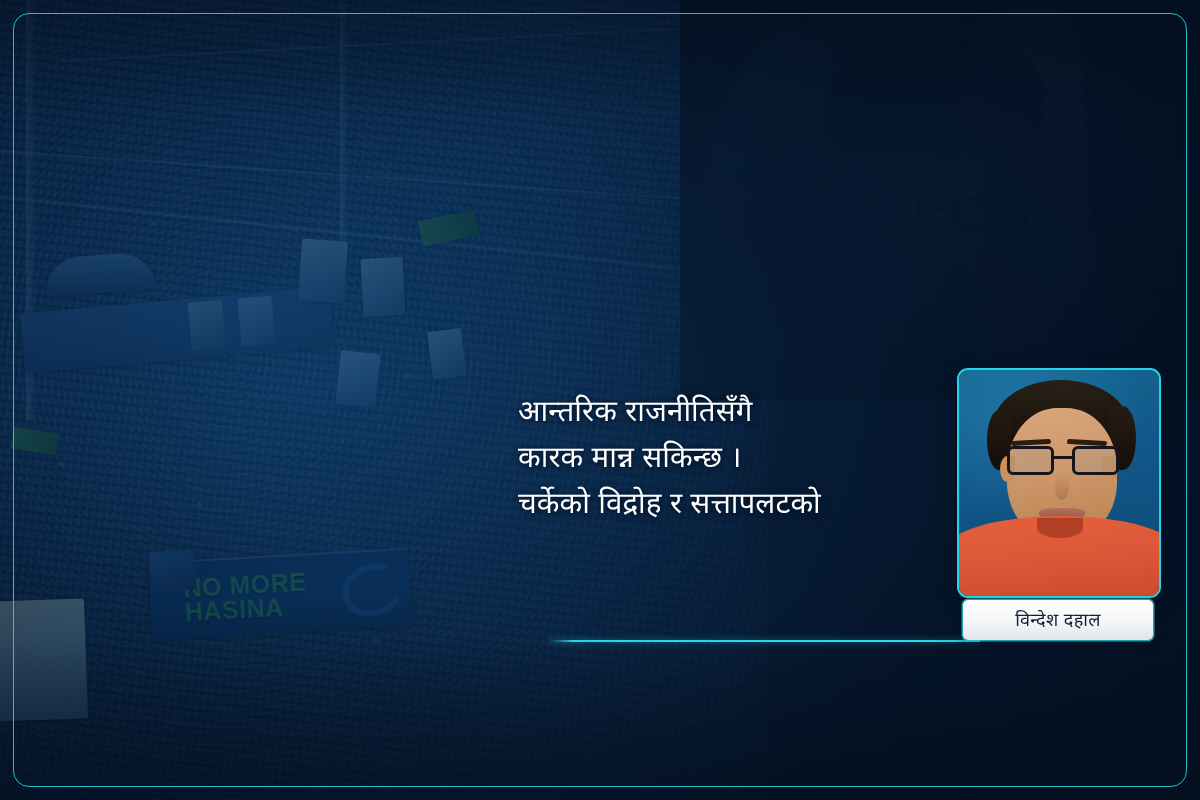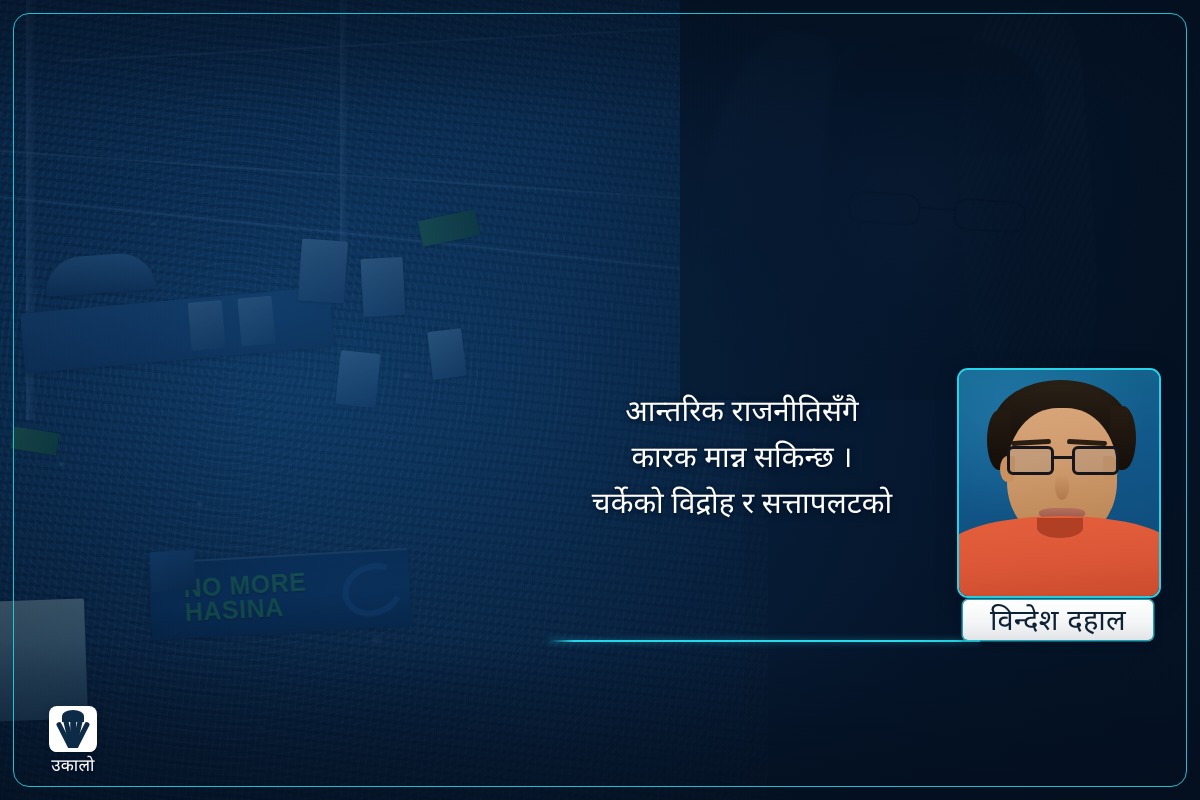--- a/index.html
+++ b/index.html
@@ -201,22 +201,22 @@
   
   .frame{
     position:absolute; left:13px; top:13px; right:13px; bottom:13px;
     border:1px solid #1fd8e8; border-radius:16px;
     opacity:.88; pointer-events:none;
   }
 
   
   .quote{
     position:absolute; left:518px; top:388px; width:448px;
-    text-align:center;
-    font-family:Liberation Serif, serif;
+    text-align:left;
+    font-family:Liberation Sans, sans-serif;
   }
   .quote .q-line{
     display:block;
     color:#ffffff;
     font-size:29.5px;
     line-height:46px;
     letter-spacing:.1px;
     text-shadow:0 2px 7px rgba(0,16,36,.92), 0 0 2px rgba(0,20,45,.85);
     white-space:nowrap;
   }
@@ -296,21 +296,21 @@
   }
 
   .author-name{
     position:absolute; left:963px; top:600px; width:190px; height:40px;
     background:linear-gradient(180deg,#ffffff 0%,#f4f5f6 55%,#e2e5e8 100%);
     border-radius:5px;
     box-shadow:0 0 0 1.5px rgba(40,212,232,.75), 0 3px 10px rgba(0,14,32,.45);
     display:flex; align-items:center; justify-content:center;
   }
   .author-name span{
-    color:#0d2235; font-size:29px; line-height:1;
+    color:#0d2235; font-size:18px; line-height:1;
     font-family:"Liberation Sans", sans-serif;
     letter-spacing:.3px;
   }
 
   
   .logo{ position:absolute; left:36px; top:706px; width:74px; height:72px;
     display:flex; flex-direction:column; align-items:center; }
   .logo-mark{
     width:48px; height:46px; border-radius:8px;
     background:#ffffff; position:relative; overflow:hidden;
@@ -421,26 +421,14 @@
     <div class="ap-lip"></div>
     <div class="ap-chin"></div>
     <div class="ap-neck"></div>
     <div class="ap-shirt"></div>
   </div>
 
   <div class="author-name">
     <span>विन्देश दहाल</span>
   </div>
 
-  <div class="logo">
-    <div class="logo-mark">
-      <span class="lm-s lm-1"></span>
-      <span class="lm-s lm-2"></span>
-      <span class="lm-s lm-3"></span>
-      <span class="lm-s lm-4"></span>
-      <span class="lm-s lm-5"></span>
-      <span class="lm-cap"></span>
-      <span class="lm-foot"></span>
-    </div>
-    <div class="logo-text">उकालो</div>
-  </div>
 
 </div>
 
 </body></html>

